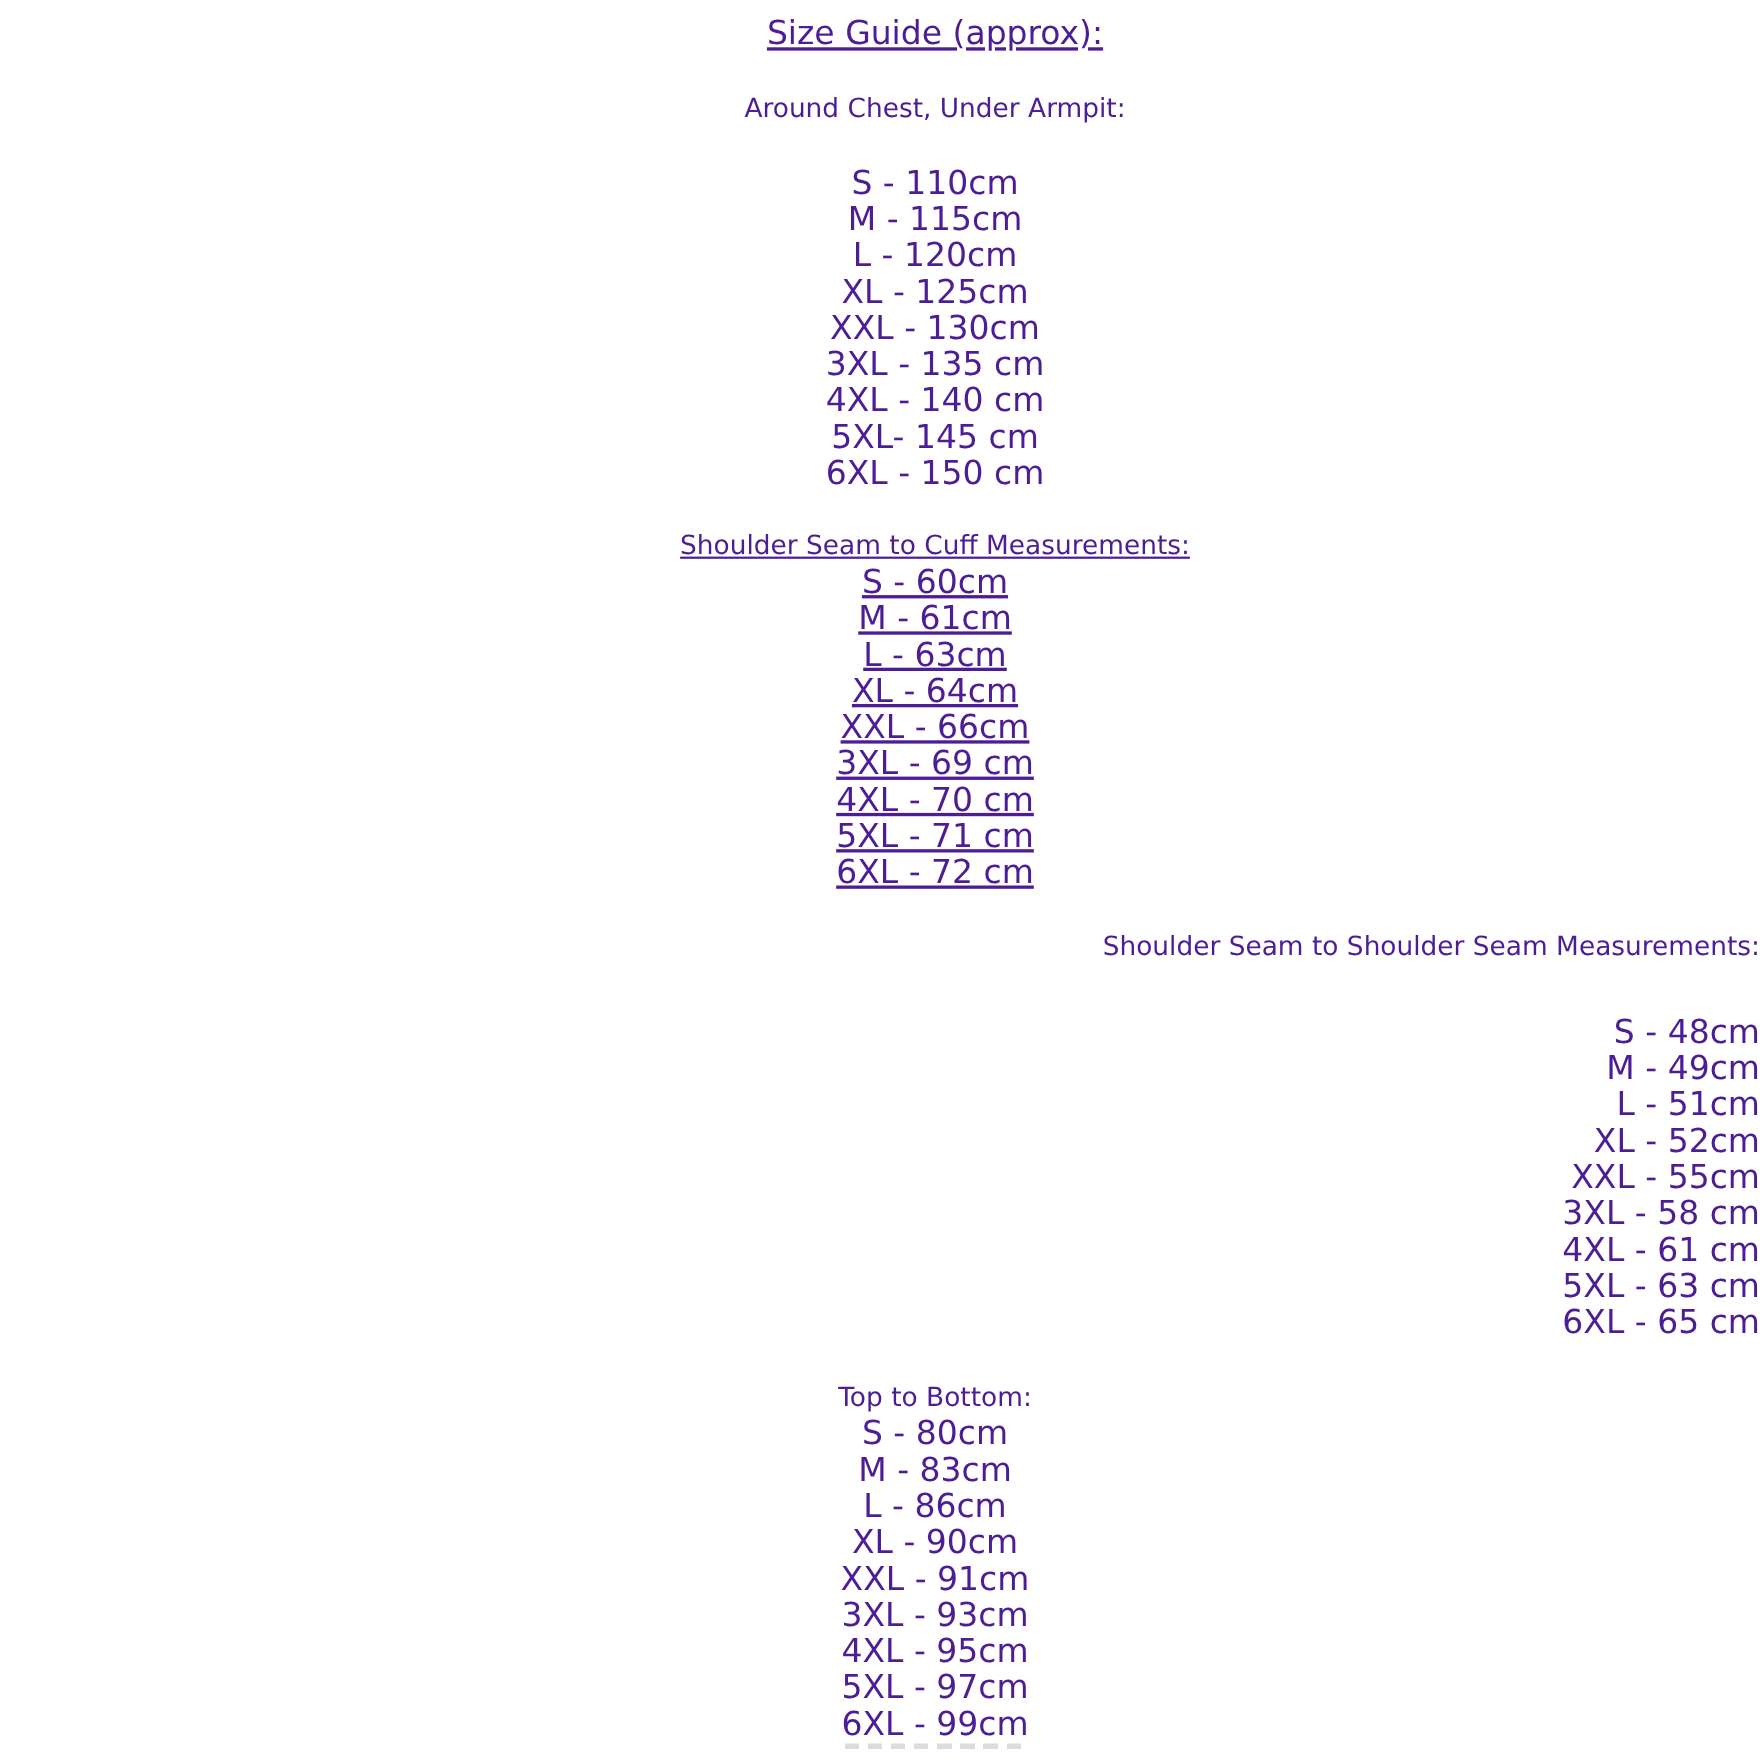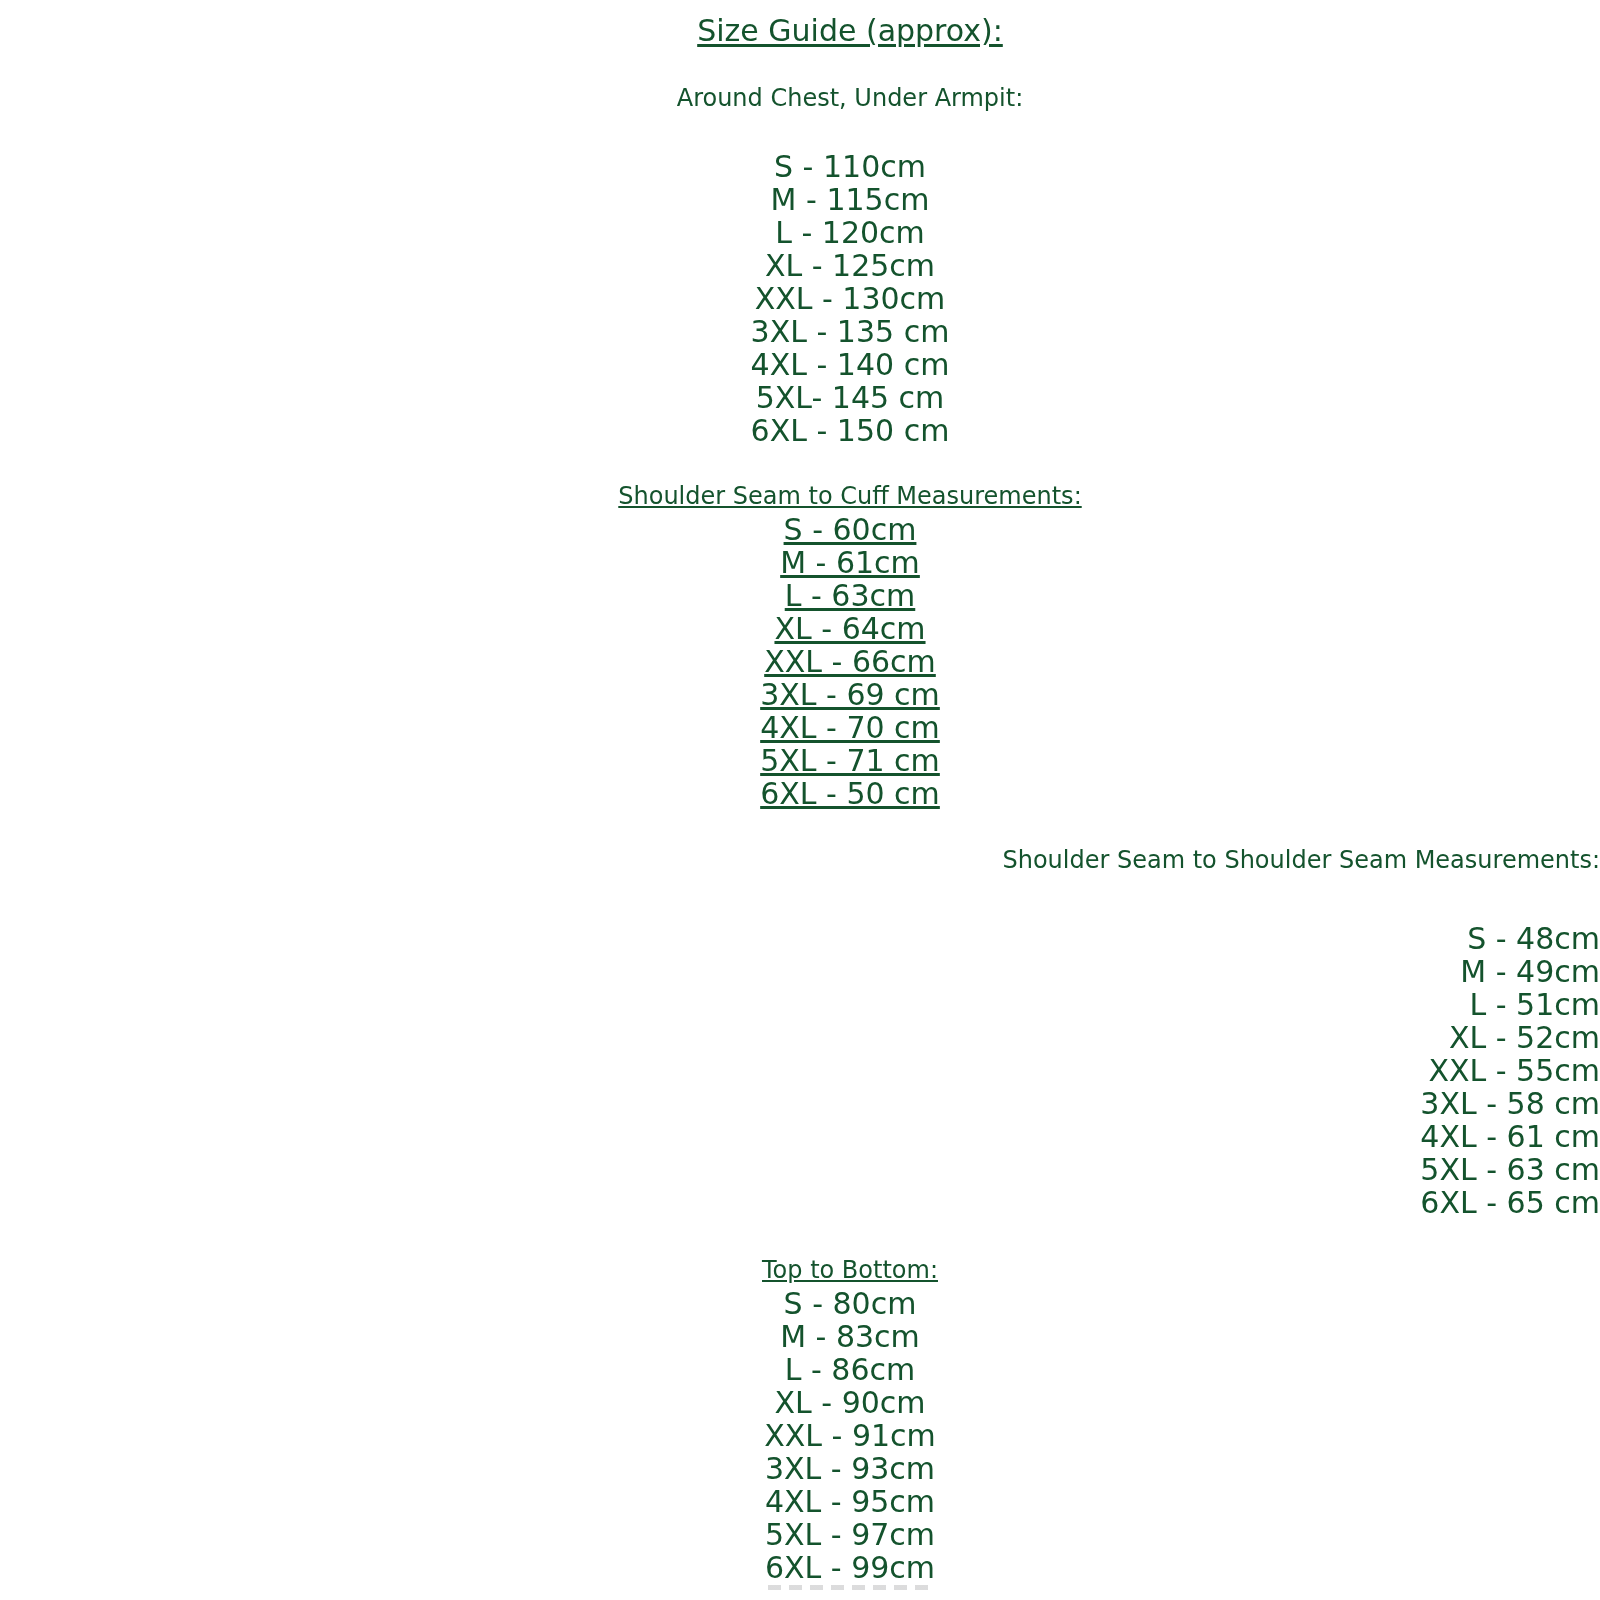--- a/index.html
+++ b/index.html
@@ -11,21 +11,21 @@
     background: #ffffff;
   }
   .page {
     box-sizing: border-box;
     width: 1600px;
     height: 1600px;
     padding: 14px 0 0 100px; 
     font-family: "DejaVu Sans", "Liberation Sans", sans-serif;
     font-size: 30px;
     line-height: 33px;
-    color: #14532d;
+    color: #4c1d95;
   }
   .content {
     width: 1500px;
     text-align: center;
   }
   .title {
     margin: 0 0 35px 0;
     font-size: 30px;
     font-weight: normal;
     text-decoration: underline;
@@ -36,21 +36,21 @@
     font-size: 24px;
     font-weight: normal;
   }
   .sec-0 { margin-top: 0; }
   .sec-1 { margin-top: 33px; text-decoration: underline; }
   .sec-2 { margin-top: 34px; text-align: right; }
   .sec-3 { margin-top: 35px; }
   .sec-0 .heading { margin-bottom: 35px; }
   .sec-1 .heading { margin-bottom: 0; }
   .sec-2 .heading { margin-bottom: 45px; }
-  .sec-3 .heading { margin-bottom: 0; text-decoration: underline; }
+  .sec-3 .heading { margin-bottom: 0; }
   .size-line {
     white-space: pre;
   }
   
   .bottom-artifact {
     height: 5px;
     width: 165px;
     margin: 1px auto 0 auto;
     background: repeating-linear-gradient(
       90deg,
@@ -86,21 +86,21 @@
       <h2 class="heading">Shoulder Seam to Cuff Measurements:</h2>
       <div class="list">
           <div class="size-line">S - 60cm</div>
           <div class="size-line">M - 61cm</div>
           <div class="size-line">L - 63cm</div>
           <div class="size-line">XL - 64cm</div>
           <div class="size-line">XXL - 66cm</div>
           <div class="size-line">3XL - 69 cm</div>
           <div class="size-line">4XL - 70 cm</div>
           <div class="size-line">5XL - 71 cm</div>
-          <div class="size-line">6XL - 50 cm</div>
+          <div class="size-line">6XL - 72 cm</div>
         </div>
     </section>
 
     <section class="sec sec-2">
       <h2 class="heading">Shoulder Seam to Shoulder Seam Measurements:</h2>
       <div class="list">
           <div class="size-line">S - 48cm</div>
           <div class="size-line">M - 49cm</div>
           <div class="size-line">L - 51cm</div>
           <div class="size-line">XL - 52cm</div>

